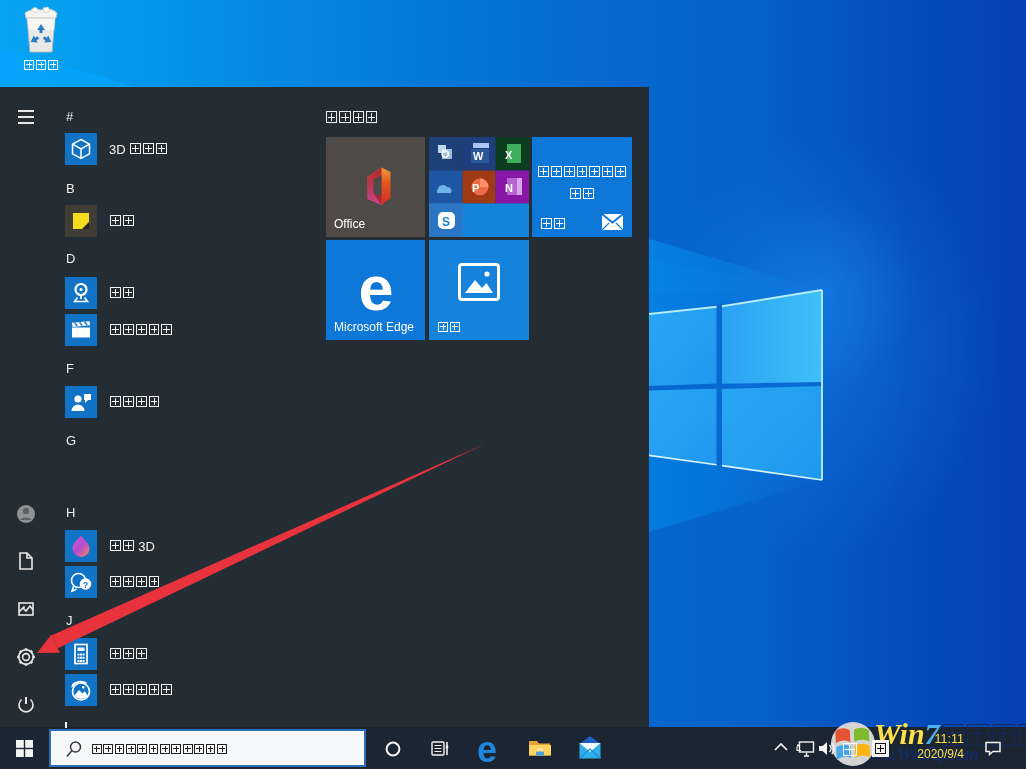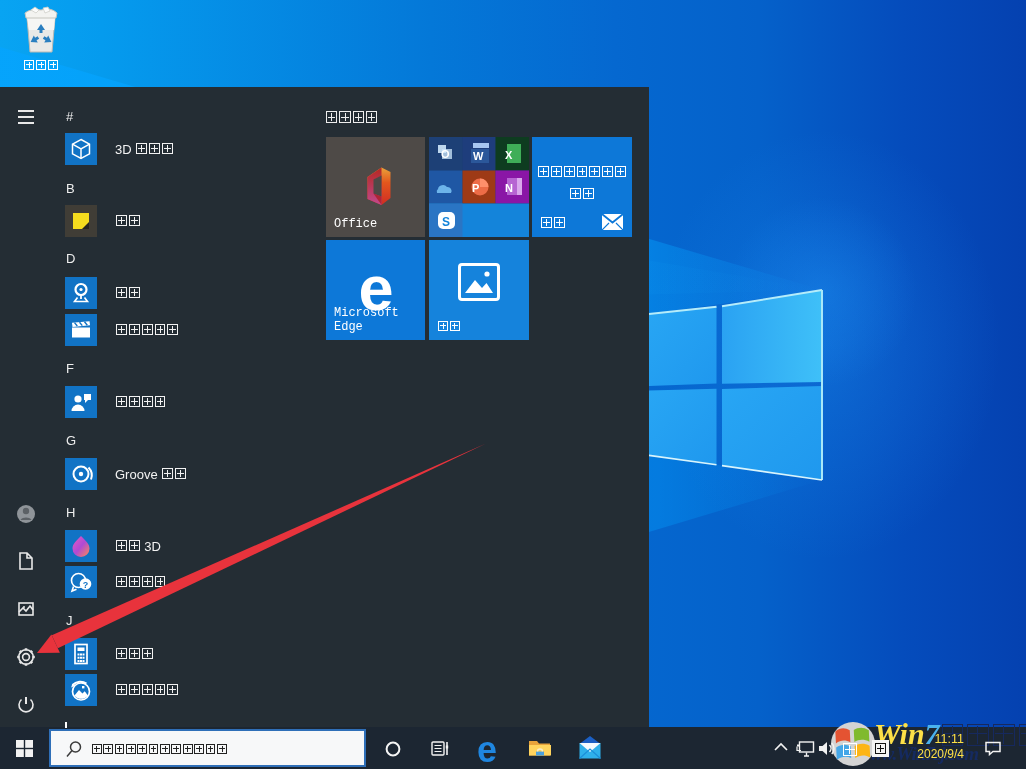--- a/index.html
+++ b/index.html
@@ -8,23 +8,23 @@
 
 .z{position:relative;display:inline-block;box-sizing:border-box;width:.84em;height:.84em;
  border:1px solid;vertical-align:-.06em;margin:0 .075em;}
 .z::before{content:"";position:absolute;left:1px;right:1px;top:44%;height:1px;background:currentColor}
 .z::after{content:"";position:absolute;top:1px;bottom:1px;left:46%;width:1px;background:currentColor}
 
 #menu{position:absolute;left:0;top:87px;width:649px;height:640px;background:#242d34;}
 .hd{position:absolute;left:66px;font-size:13px;color:#eee;}
 .ai{position:absolute;left:65px;height:32px;display:flex;align-items:center;color:#f2f2f2;font-size:13px;}
 .ai svg{flex:0 0 auto;}
-.ai .lb{margin-left:18px;white-space:nowrap;}
+.ai .lb{margin-left:12px;white-space:nowrap;}
 .tile{position:absolute;color:#fff;}
-.tlb{position:absolute;left:8px;bottom:6px;font-size:12px;color:#fff;font-family:Liberation Mono, monospace;}
+.tlb{position:absolute;left:8px;bottom:6px;font-size:12px;color:#fff;}
 
 #tb{position:absolute;left:0;top:727px;width:1026px;height:42px;background:#1c2632;}
 </style></head><body>
 <div id="stage">
 
 <svg class="abs" style="left:0;top:0" width="1026" height="727" viewBox="0 0 1026 727">
 <defs>
 <linearGradient id="bg" x1="0" y1="0" x2="1" y2="0">
 <stop offset="0" stop-color="#08a4f2"></stop>
           <stop offset=".1" stop-color="#059bee"></stop>
@@ -176,29 +176,20 @@
       </div>
 <div class="ai" style="top:299px">
         <svg width="32" height="32">
           <rect width="32" height="32" fill="#1173c5"></rect>
           <circle cx="13" cy="13" r="3.6" fill="#fff"></circle>
           <path d="M6.5 25 a6.5 6.5 0 0 1 13 0 Z" fill="#fff"></path>
           <rect x="19" y="8" width="7" height="6" fill="#fff"></rect>
           <path d="M20 14 l0 3 3-3 Z" fill="#fff"></path>
         </svg>
         <span class="lb"><i class="z"></i><i class="z"></i><i class="z"></i><i class="z"></i></span>
-      </div>
-<div class="ai" style="top:371px">
-        <svg width="32" height="32">
-          <rect width="32" height="32" fill="#1173c5"></rect>
-          <circle cx="16" cy="16" r="7.5" stroke="#fff" stroke-width="2" fill="none"></circle>
-          <circle cx="16" cy="16" r="2.2" fill="#fff"></circle>
-          <path d="M23.5 9.5 a11.5 11.5 0 0 1 2.5 12" stroke="#fff" stroke-width="2" fill="none"></path>
-        </svg>
-        <span class="lb">Groove <i class="z"></i><i class="z"></i></span>
       </div>
 <div class="ai" style="top:443px">
         <svg width="32" height="32">
           <rect width="32" height="32" fill="#1173c5"></rect>
           <defs>
             <linearGradient id="p3d" x1="0" y1="0" x2="1" y2="1">
               <stop offset="0" stop-color="#e85abf"></stop>
               <stop offset=".5" stop-color="#b04ad4"></stop>
               <stop offset="1" stop-color="#ff8a52"></stop>
             </linearGradient>

